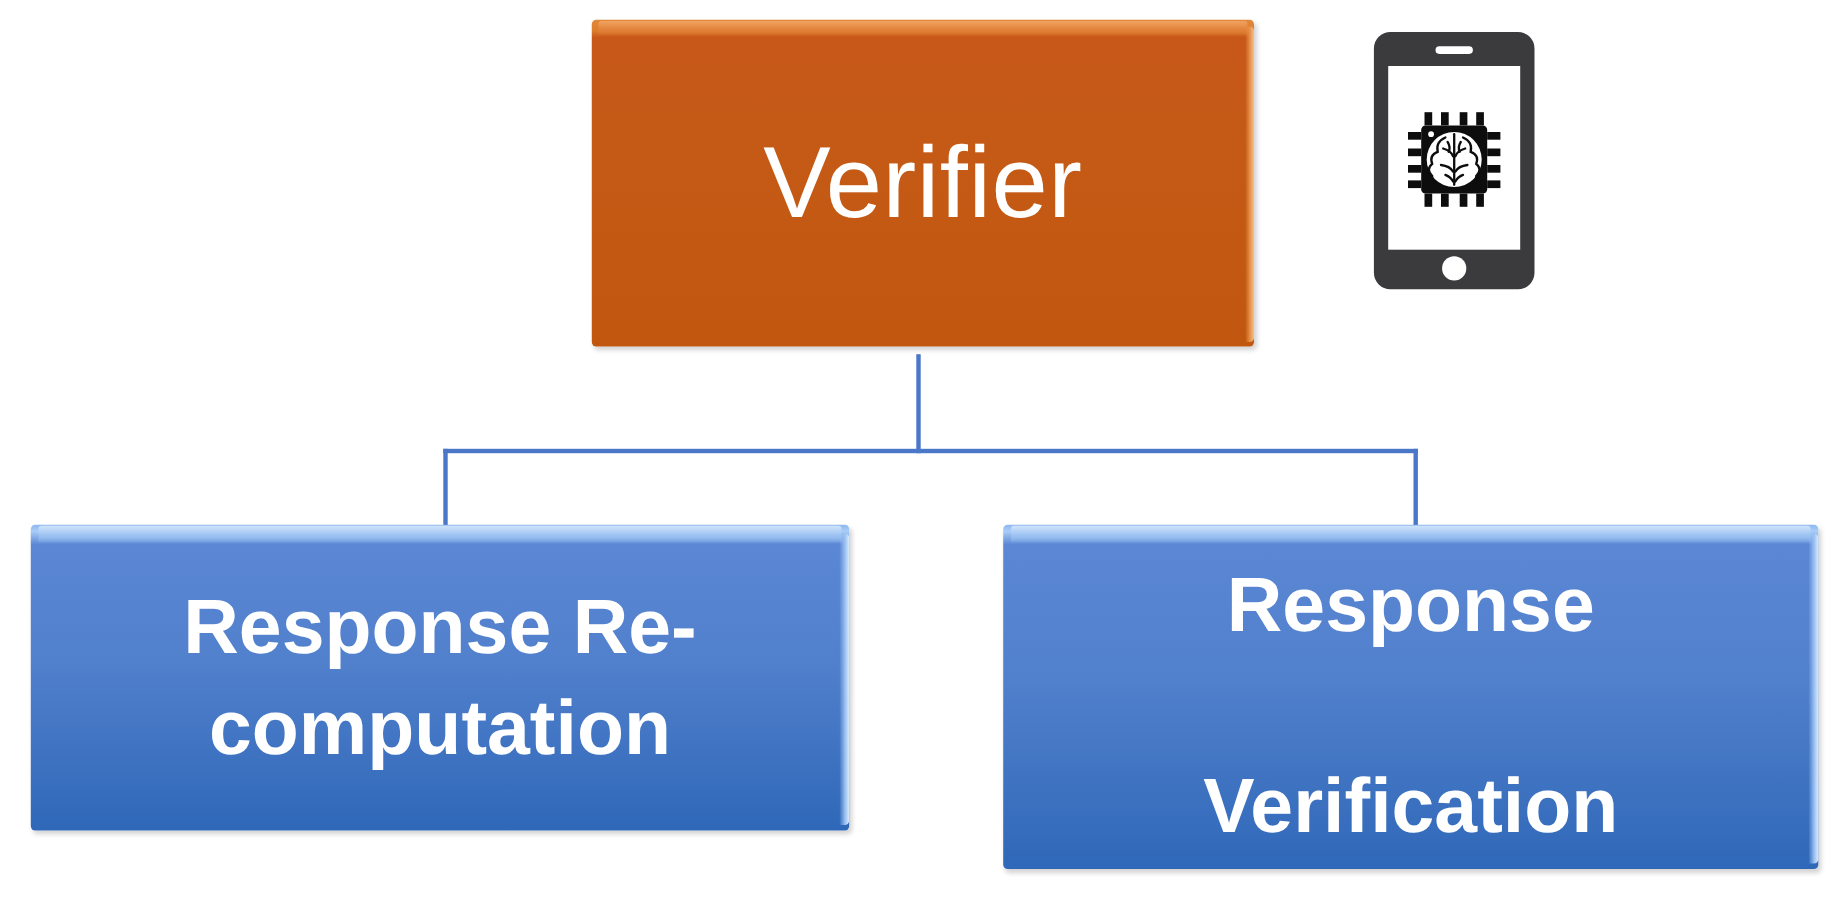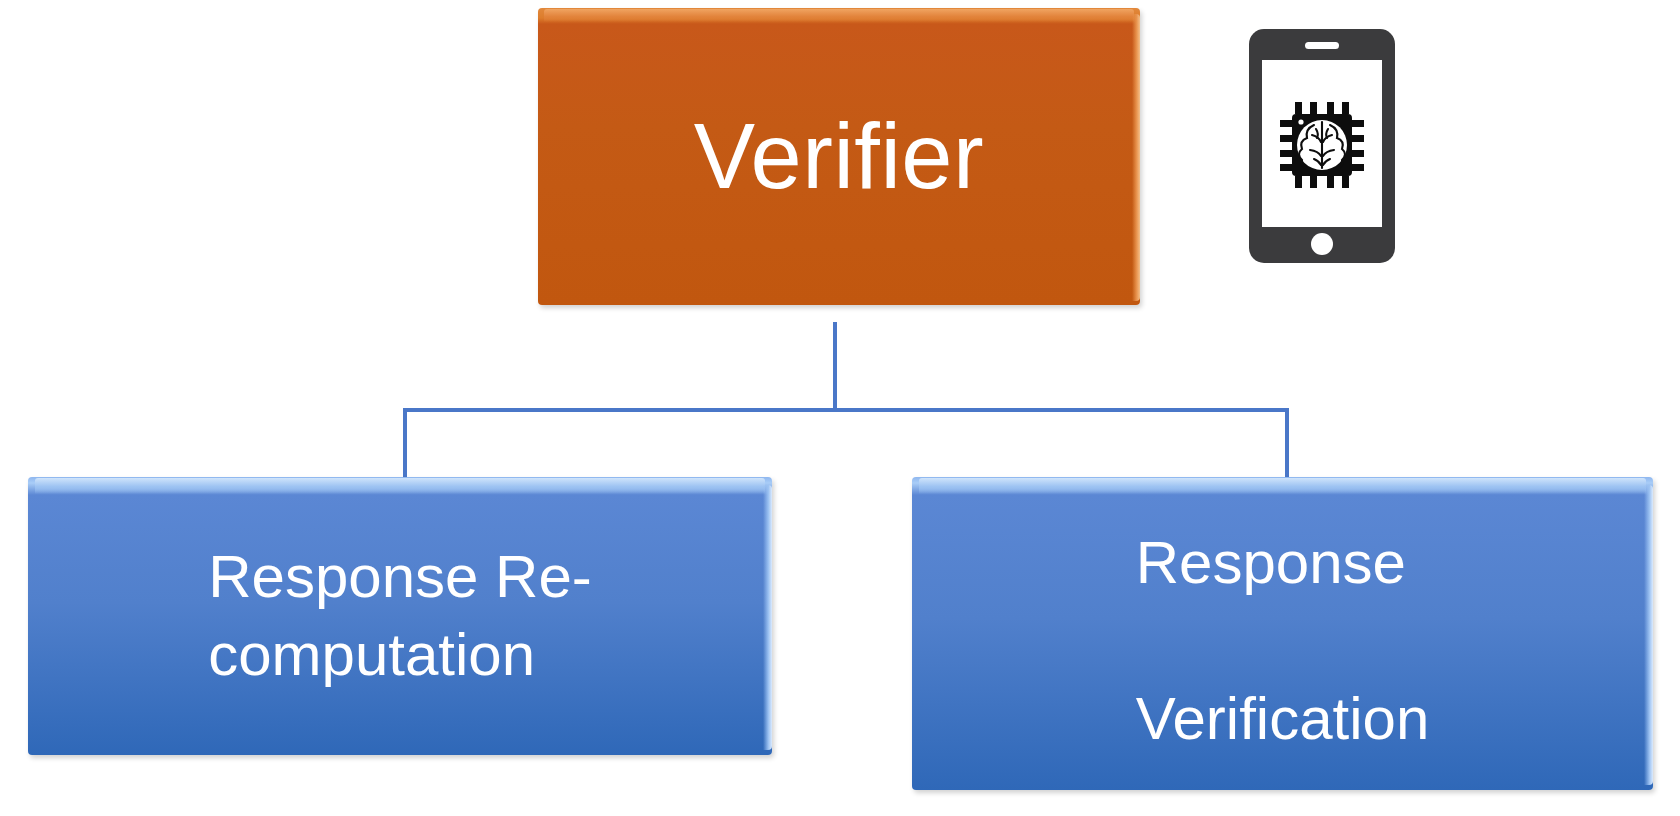--- a/index.html
+++ b/index.html
@@ -26,21 +26,21 @@
   }
   .conn-v-top   { left: 833px; top: 322px;  width: 4px;   height: 90px; }
   .conn-h       { left: 403px; top: 408px;  width: 886px; height: 4px; }
   .conn-v-left  { left: 403px; top: 408px;  width: 4px;   height: 72px; }
   .conn-v-right { left: 1285px;top: 408px;  width: 4px;   height: 72px; }
 
   
   .box-orange {
     position: absolute;
     left: 538px;
-    top: 8px;
+    top: 18px;
     width: 602px;
     height: 297px;
     box-sizing: border-box;
     background: linear-gradient(to bottom,
                 #e2883b 0px,
                 #dd7d2c 10px,
                 #c8581a 16px,
                 #c45a15 40%,
                 #c1570f 100%);
     border-radius: 4px;
@@ -112,24 +112,24 @@
     top: 8px; bottom: 5px; right: 0px;
     width: 9px;
     background: linear-gradient(to right, rgba(56,112,190,0), #9cc2f2 60%, #dbeafd);
     border-radius: 0 4px 4px 0;
     pointer-events: none;
   }
   .box-blue .label {
     position: relative;
     z-index: 3;
     color: #ffffff;
-    font-size: 60px;
-    font-weight: 400;
+    font-size: 70px;
+    font-weight: 700;
     line-height: 1.30;
-    text-align: left;
+    text-align: center;
     white-space: pre-line;
     padding: 0 14px;
   }
 
   .box-blue-left  { left: 28px;  top: 477px; width: 744px; height: 278px; }
   .box-blue-right { left: 912px; top: 477px; width: 741px; height: 313px; }
   .box-blue-right .label { padding-bottom: 6px; margin-top: 21px; }
 
   
   .phone-icon {

